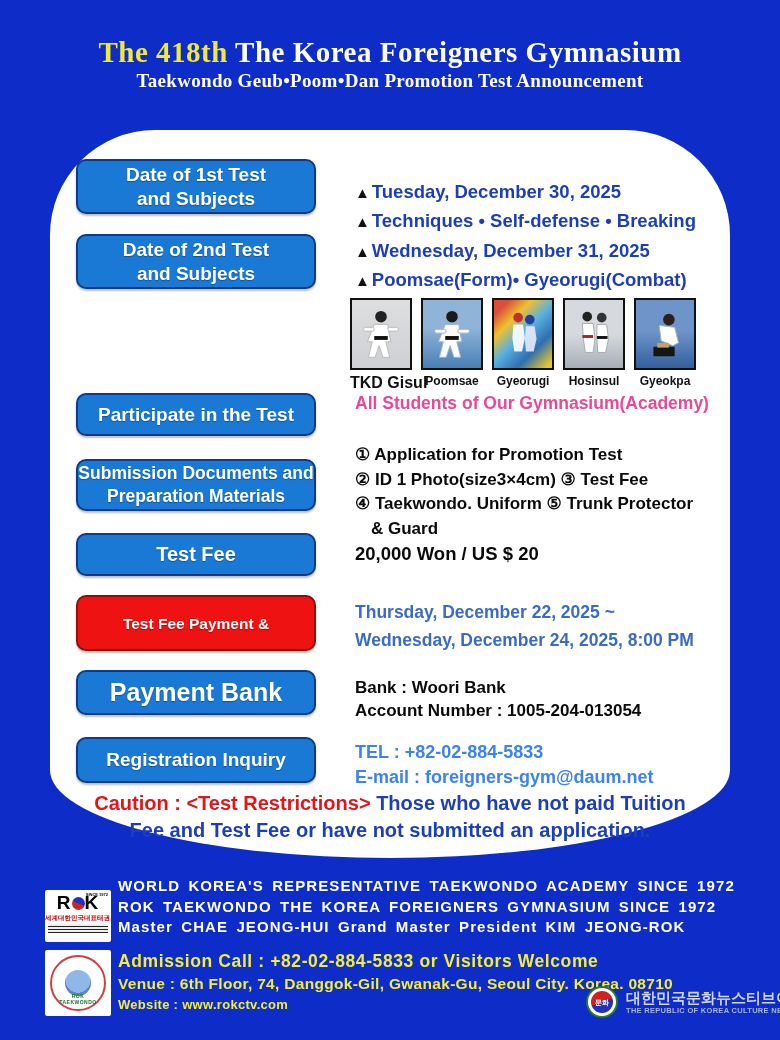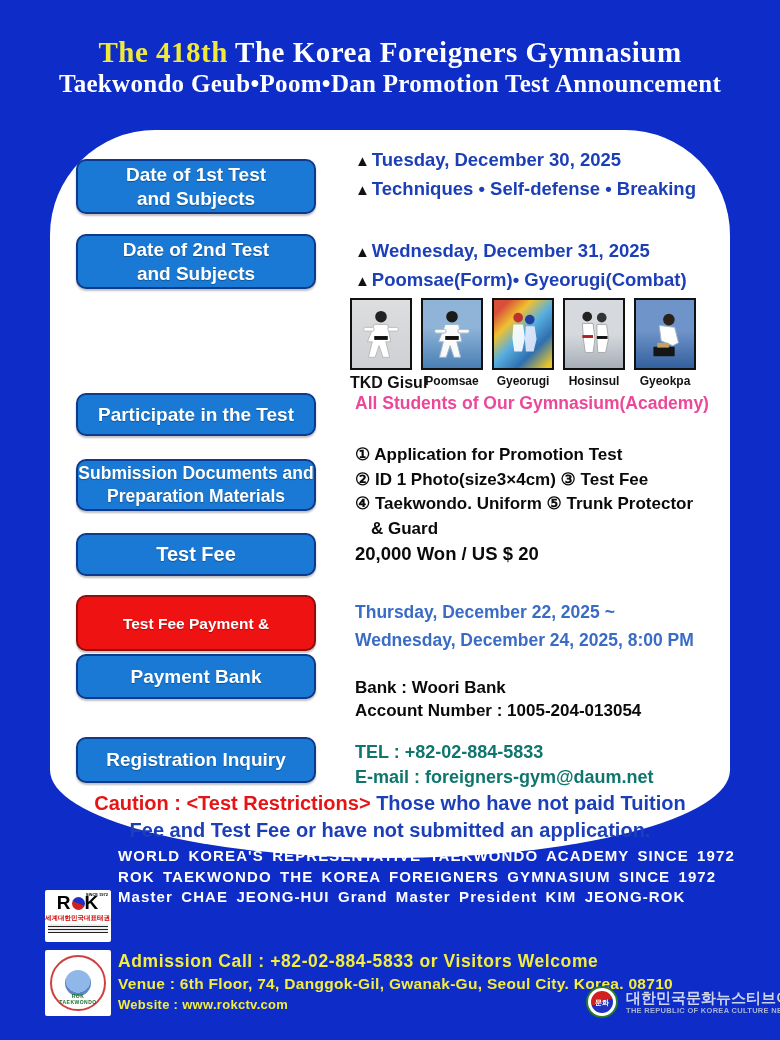--- a/index.html
+++ b/index.html
@@ -9,53 +9,53 @@
   }
   *{margin:0;padding:0;box-sizing:border-box}
   html,body{width:780px;height:1040px;overflow:hidden}
   body{background:var(--background);font-family:"Liberation Sans",sans-serif;position:relative}
 
   
   .title-wrap{position:absolute;left:0;top:0;width:780px;text-align:center;
     font-family:"Liberation Serif",serif;font-weight:bold;color:#fff}
   .t1{position:absolute;top:36px;width:100%;font-size:29px;letter-spacing:.5px;white-space:nowrap}
   .t1 .hl{color:var(--title_yellow)}
-  .t2{position:absolute;top:70px;width:100%;font-size:25px;letter-spacing:.3px;white-space:nowrap}
+  .t2{position:absolute;top:70px;width:100%;font-size:19px;letter-spacing:.3px;white-space:nowrap}
 
   
   .card{position:absolute;left:50px;top:130px;width:680px;height:728px;background:var(--card);
     border-radius:105px 105px 50% 50% / 105px 105px 88px 88px}
 
   .btn{position:absolute;left:26px;width:240px;background:var(--button_blue);
     border:2px solid var(--button_border);border-radius:10px;color:#fff;font-weight:bold;
     display:flex;flex-direction:column;align-items:center;justify-content:center;text-align:center;
     text-shadow:0 1px 1px rgba(0,0,0,.3);box-shadow:0 2px 2px rgba(0,0,0,.25)}
   .btn.red{background:var(--button_red);border-color:#8f0e0e}
   .btn .l{display:block}
   #r1b{top:29px;height:55px;font-size:19px;line-height:24px}
   #r2b{top:104px;height:55px;font-size:19px;line-height:24px}
   #r3b{top:263px;height:43px;font-size:19px}
   #r4b{top:329px;height:52px;font-size:17.5px;line-height:23px}
   #r5b{top:403px;height:43px;font-size:20px}
   #r6b{top:465px;height:56px;font-size:15.5px;line-height:21px}
-  #r7b{top:524px;height:45px;font-size:19px}
+  #r7b{top:540px;height:45px;font-size:25px}
   #r8b{top:607px;height:46px;font-size:19px}
 
   .val{position:absolute;left:305px;font-weight:bold}
   .val .line{display:block;white-space:nowrap}
   .tri{color:#111;font-size:15px;margin-right:2px}
-  #r1v,#r2v{top:16px;color:var(--accent_blue_text);font-size:18.5px;line-height:28px}
+  #r1v,#r2v{top:48px;color:var(--accent_blue_text);font-size:18.5px;line-height:28px}
   #r2v{top:107px}
   #r3v{top:263px;color:#ec4899;font-size:17.5px}
   #r4v{top:313px;color:#0a0a0a;font-size:17px;line-height:24.5px}
   #r4v .indent{padding-left:16px}
   #r5v{top:413px;color:#0a0a0a;font-size:18.5px}
   #r6v{top:468px;color:var(--period_blue_text);font-size:17.5px;line-height:28px}
   #r7v{top:546px;color:#0a0a0a;font-size:17px;line-height:23px}
-  #r8v{top:610px;color:#0f766e;font-size:18px;line-height:25px}
+  #r8v{top:610px;color:#3b82f6;font-size:18px;line-height:25px}
 
   
   .photos{position:absolute;left:300px;top:168px;display:flex;gap:9px}
   .photo{width:62px}
   .pimg{height:72px;border:2px solid #111;position:relative;overflow:hidden}
   .pimg svg{position:absolute;left:50%;top:54%;transform:translate(-50%,-50%);width:40px;height:58px}
   .p1 .pimg{background:linear-gradient(180deg,#dddee0,#cfd0d3)}
   .p2 .pimg{background:linear-gradient(180deg,#8fb4d8 40%,#4a7fb5)}
   .p3 .pimg{background:linear-gradient(135deg,#d94f3a 12%,#f0c030 30%,#58b0e0 50%,#2f6fb0 72%,#e8c52a 95%)}
   .p4 .pimg{background:linear-gradient(180deg,#d6dade 50%,#a7aeb7)}
@@ -72,21 +72,21 @@
   
   .f-rok{position:absolute;left:45px;top:890px;width:66px;height:52px;background:#fff;
     border-radius:2px;text-align:center;overflow:hidden}
   .rok-word{font-weight:900;font-size:19px;line-height:22px;color:#000;letter-spacing:1px;margin-top:2px}
   .rok-o{display:inline-block;width:13px;height:13px;border-radius:50%;
     background:linear-gradient(25deg,#d02020 50%,#2030c0 50%);vertical-align:-1px}
   .rok-since{position:absolute;right:3px;top:2px;font-size:4px;font-weight:bold;color:#000}
   .rok-kr{font-size:6.5px;font-weight:bold;color:#c00;line-height:8px;white-space:nowrap}
   .rok-strip{margin:2px 3px 0 3px;height:9px;
     background:repeating-linear-gradient(0deg,#222 0 1px,#eee 1px 3px)}
-  .f-lines{position:absolute;left:118px;top:846px;color:#fff;font-weight:bold;font-size:15px;
+  .f-lines{position:absolute;left:118px;top:876px;color:#fff;font-weight:bold;font-size:15px;
     line-height:20.5px;letter-spacing:1.1px;word-spacing:3px;white-space:nowrap}
   .f-gym{position:absolute;left:45px;top:950px;width:66px;height:66px;background:#fff;
     border-radius:2px;display:flex;align-items:center;justify-content:center}
   .gym-circle{width:56px;height:56px;border-radius:50%;border:2px solid #d04040;position:relative;
     display:flex;align-items:center;justify-content:center;background:#fff}
   .gym-fig{width:26px;height:26px;border-radius:50%;background:radial-gradient(circle at 50% 40%,#8fb7e8 0 60%,#5b86c9 61%)}
   .gym-banner{position:absolute;left:2px;right:2px;bottom:4px;text-align:center;font-size:5px;
     font-weight:bold;color:#1c6e2c;letter-spacing:.5px}
   .f-yellow{position:absolute;left:118px;color:var(--footer_yellow);font-weight:bold;white-space:nowrap}
   .f-admission{top:951px;font-size:17.5px;letter-spacing:.6px}

